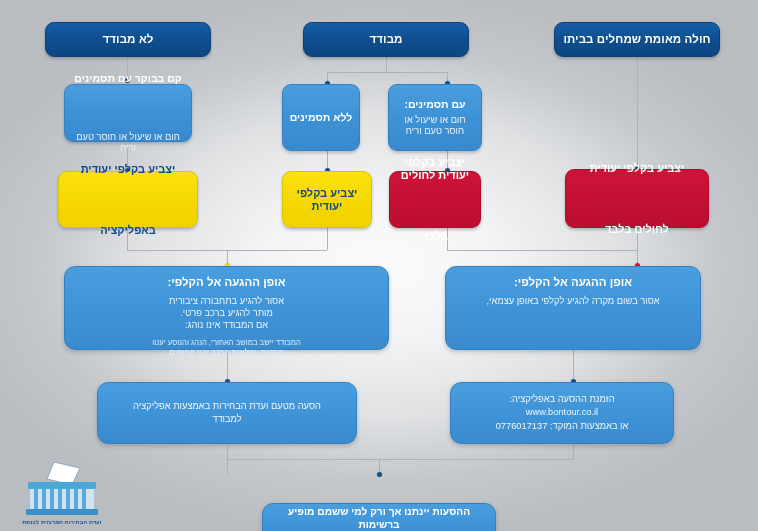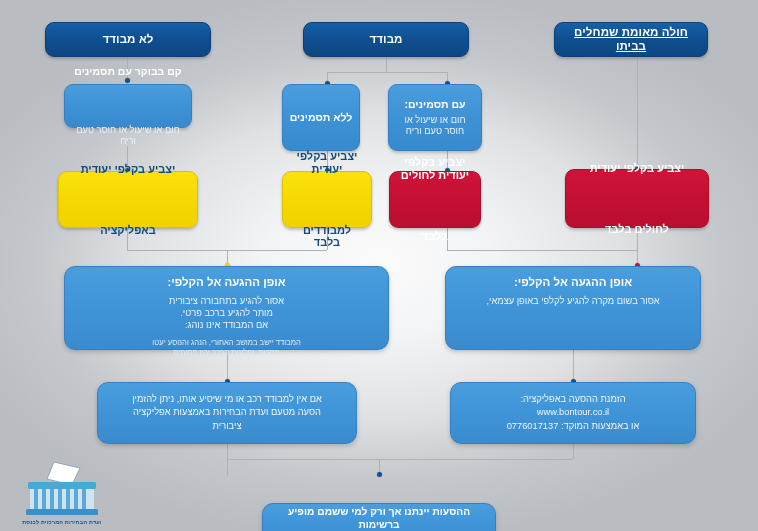--- a/index.html
+++ b/index.html
@@ -120,25 +120,25 @@
   <div class="node darkblue" style="left:45px;top:22px;width:166px;height:35px;">
     <div>
       <span class="u">לא</span><span> מבודד</span>
     </div>
   </div>
 
   <div class="node darkblue" style="left:303px;top:22px;width:166px;height:35px;">
     <div>מבודד</div>
   </div>
 
-  <div class="node darkblue" style="left:554px;top:22px;width:154px;height:35px;text-decoration:underline;">
+  <div class="node darkblue" style="left:554px;top:22px;width:166px;height:35px;">
     <div>חולה מאומת שמחלים בביתו</div>
   </div>
 
-  <div class="node midblue" style="left:64px;top:84px;width:128px;height:44px;gap:43px;">
+  <div class="node midblue" style="left:64px;top:84px;width:128px;height:58px;gap:43px;">
     <div class="t-head">קם בבוקר עם תסמינים</div>
     <div class="t-sub">חום או שיעול או חוסר טעם וריח</div>
   </div>
 
   <div class="node midblue" style="left:282px;top:84px;width:78px;height:67px;">
     <div class="t-head">ללא תסמינים</div>
   </div>
 
   <div class="node midblue" style="left:388px;top:84px;width:94px;height:67px;">
     <div class="t-head">עם תסמינים:</div>
@@ -146,55 +146,53 @@
   </div>
 
   <div class="node yellow" style="left:58px;top:171px;width:140px;height:57px;">
     <div>יצביע בקלפי יעודית</div>
     <div class="u">באפליקציה</div>
   </div>
 
   <div class="node yellow" style="left:282px;top:171px;width:90px;height:57px;">
     <div>יצביע בקלפי</div>
     <div>יעודית</div>
-    <div class="u">למבודדים בלבד</div>
   </div>
 
   <div class="node red" style="left:389px;top:171px;width:92px;height:57px;">
     <div>יצביע בקלפי</div>
     <div>יעודית לחולים</div>
     <div class="u">בלבד</div>
   </div>
 
   <div class="node red" style="left:565px;top:169px;width:144px;height:59px;">
     <div>יצביע בקלפי יעודית</div>
     <div class="u">לחולים בלבד</div>
   </div>
 
   <div class="node panel" style="left:64px;top:266px;width:325px;height:84px;justify-content:flex-start;padding:9px 10px;">
     <div class="p-title">אופן ההגעה אל הקלפי:</div>
     <div class="p-body">אסור להגיע בתחבורה ציבורית</div>
     <div class="p-body">מותר להגיע ברכב פרטי.</div>
     <div class="p-body">אם המבודד אינו נוהג:</div>
     <div class="p-small">המבודד יישב במושב האחורי, הנהג והנוסע יעטו</div>
-    <div class="p-small" style="margin-top:0;">מסכות, וחלונות הרכב יהיו פתוחים</div>
+    <div class="p-small" style="margin-top:0;font-weight:bold;">מסכות, וחלונות הרכב יהיו פתוחים</div>
   </div>
 
   <div class="node panel" style="left:445px;top:266px;width:256px;height:84px;justify-content:flex-start;padding:9px 10px;">
     <div class="p-title">אופן ההגעה אל הקלפי:</div>
     <div class="p-body">אסור בשום מקרה להגיע לקלפי באופן עצמאי,</div>
   </div>
 
   <div class="node panel" style="left:97px;top:382px;width:260px;height:62px;padding:8px 12px;">
-    <div class="p-line">אם אין למבודד רכב או מי שיסיע אותו, ניתן להזמין</div>
     <div class="p-line">הסעה מטעם ועדת הבחירות באמצעות אפליקציה</div>
-    <div class="p-line">ציבורית</div>
-  </div>
-
-  <div class="node panel" style="left:450px;top:382px;width:246px;height:62px;padding:8px 3px;">
+    <div class="p-line">למבודד</div>
+  </div>
+
+  <div class="node panel" style="left:450px;top:382px;width:224px;height:62px;padding:8px 3px;">
     <div class="p-line">הזמנת ההסעה באפליקציה:</div>
     <div class="p-line">www.bontour.co.il</div>
     <div class="p-line">או באמצעות המוקד: 0776017137</div>
   </div>
 
   <div class="node panel" style="left:262px;top:503px;width:234px;height:44px;padding:6px 20px;">
     <div style="font-weight:bold;font-size:10.2px;color:#fff;line-height:1.3;"><span>ההסעות יינתנו </span><span class="u">אך ורק</span><span> למי ששמם מופיע ברשימות</span></div>
     <div style="font-weight:bold;font-size:10.2px;color:#fff;line-height:1.3;">משרד הבריאות</div>
   </div>
 

